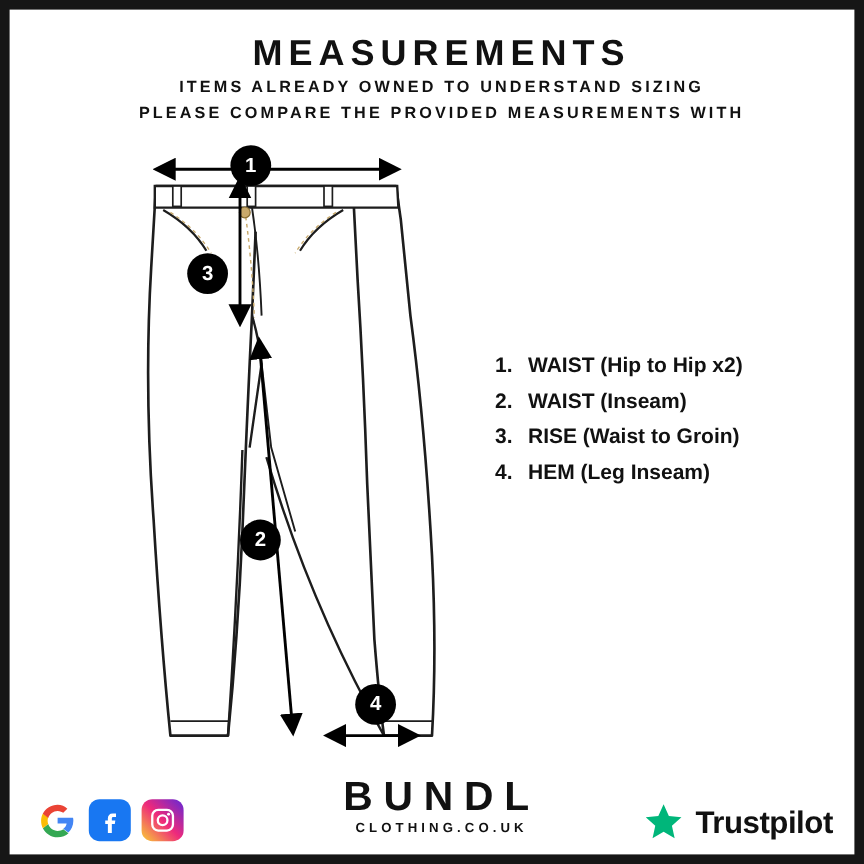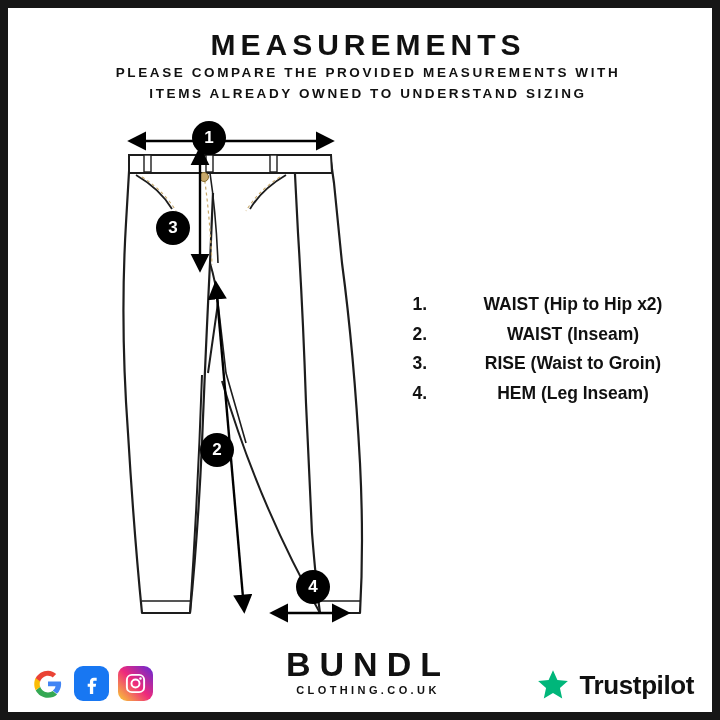--- a/index.html
+++ b/index.html
@@ -55,21 +55,20 @@
   .legend {
     position: absolute;
     top: 282px;
     left: 398px;
     width: 300px;
   }
   .legend ol {
     margin: 0;
     padding: 0 0 0 26px;
     list-style: decimal;
-    text-align: center;
   }
   .legend li {
     font-size: 17.5px;
     font-weight: bold;
     color: #111;
     line-height: 29.5px;
     padding-left: 8px;
   }
   .badge {
     position: absolute;
@@ -137,22 +136,22 @@
   }
 </style>
 </head>
 <body>
 
 <div class="canvas">
 
   <div class="title">MEASUREMENTS</div>
 
   <div class="subtitle">
+    <div>ITEMS ALREADY OWNED TO UNDERSTAND SIZING</div>
     <div>PLEASE COMPARE THE PROVIDED MEASUREMENTS WITH</div>
-    <div>ITEMS ALREADY OWNED TO UNDERSTAND SIZING</div>
   </div>
 
   <div class="diagram">
     <svg width="300" height="520" viewBox="0 0 300 520">
 
       <g fill="#ffffff" stroke="#1d1d1d" stroke-width="2.2" stroke-linejoin="round">
         <path d="M32 42 L196 42 L200 120 Q205 200 208 290 L214 420 Q218 470 222 500 L262 500 Q266 430 262 350 Q256 240 244 150 L236 70 L232 42 Z
                  M32 42 L28 110 Q22 210 30 320 Q36 420 44 500 L92 500 Q100 420 104 330 Q108 230 112 150 L115 80"></path>
       </g>
 

